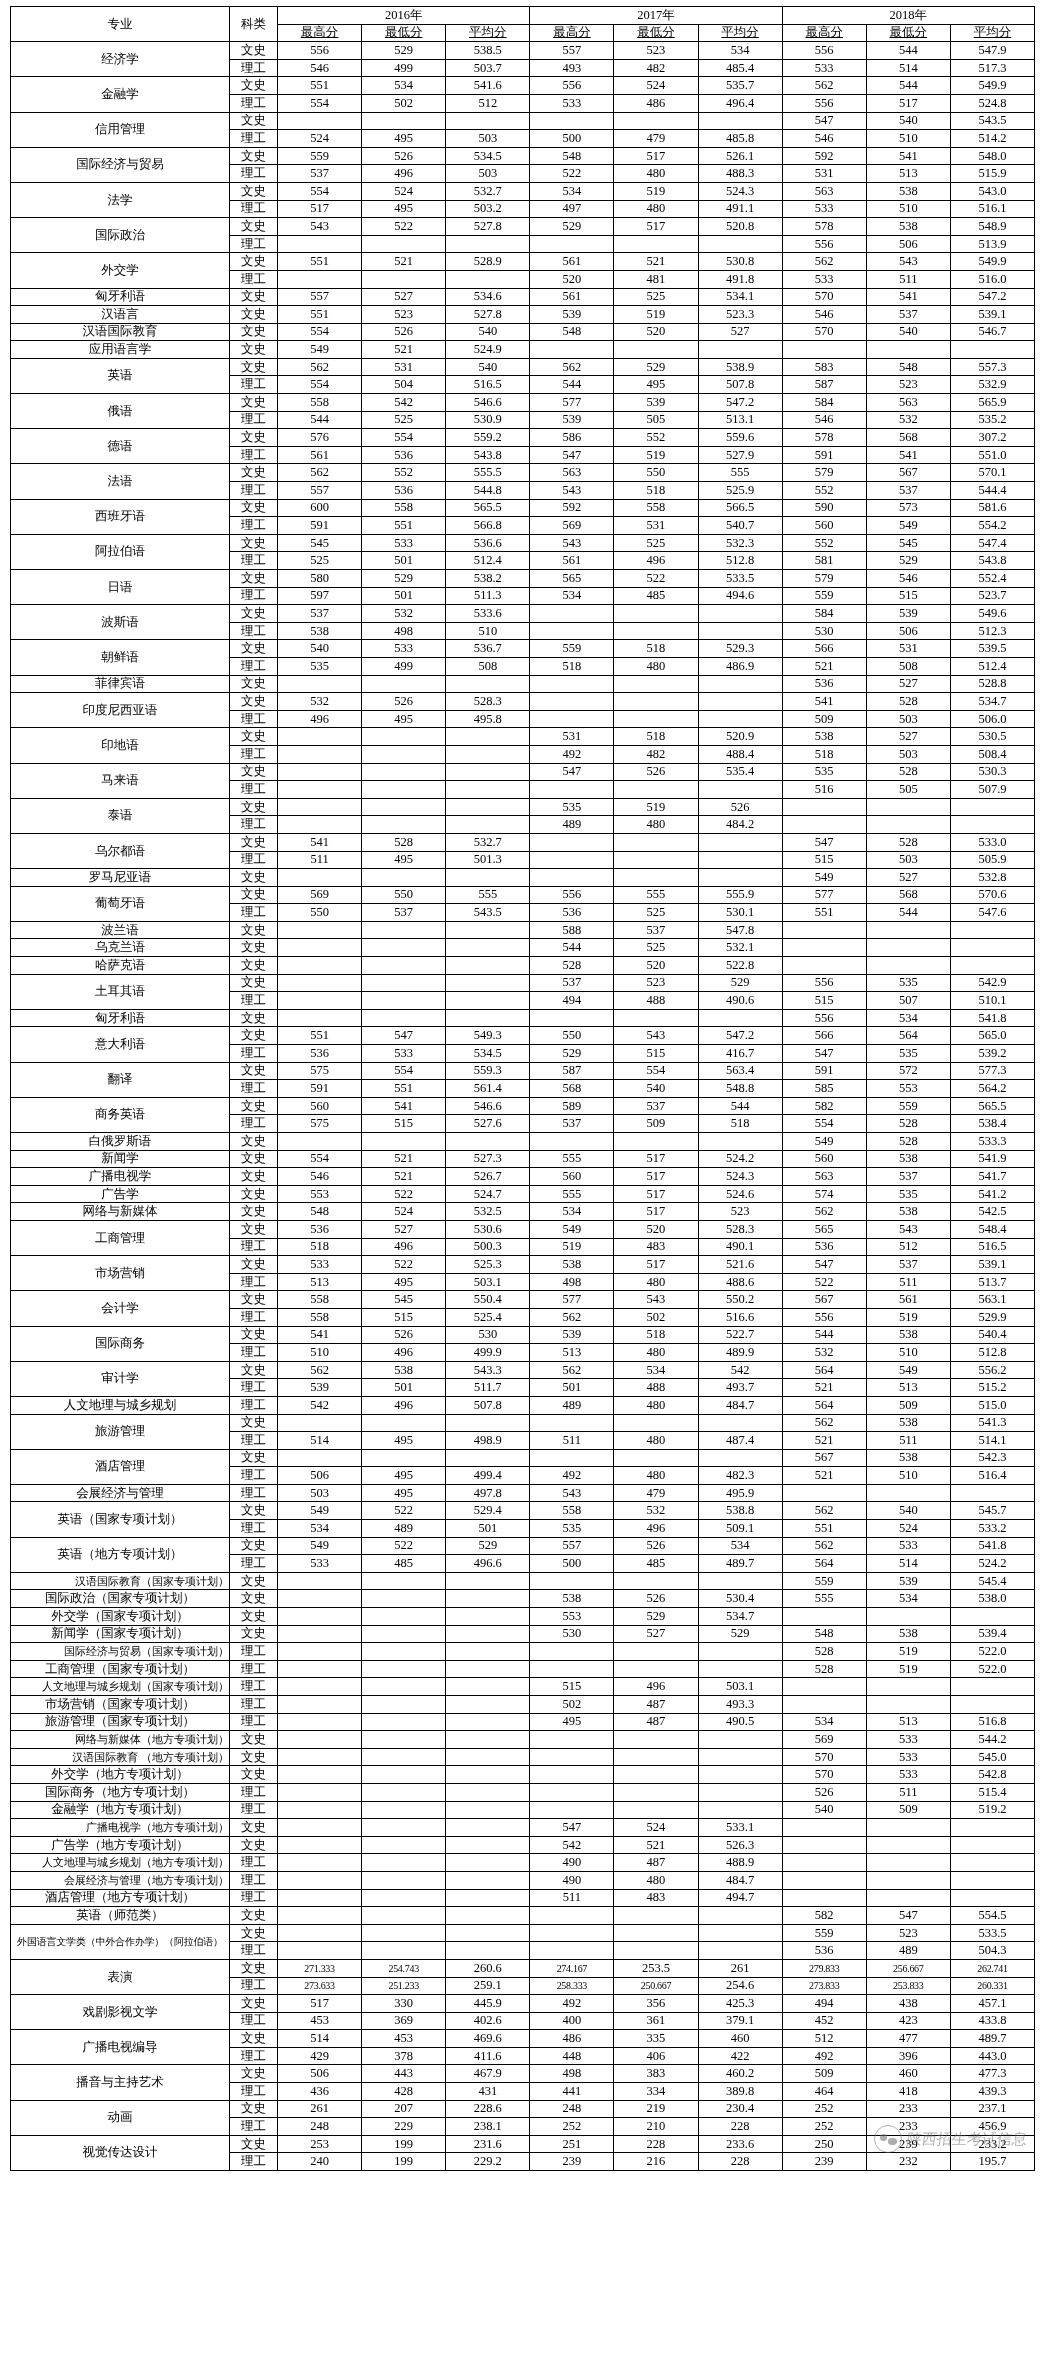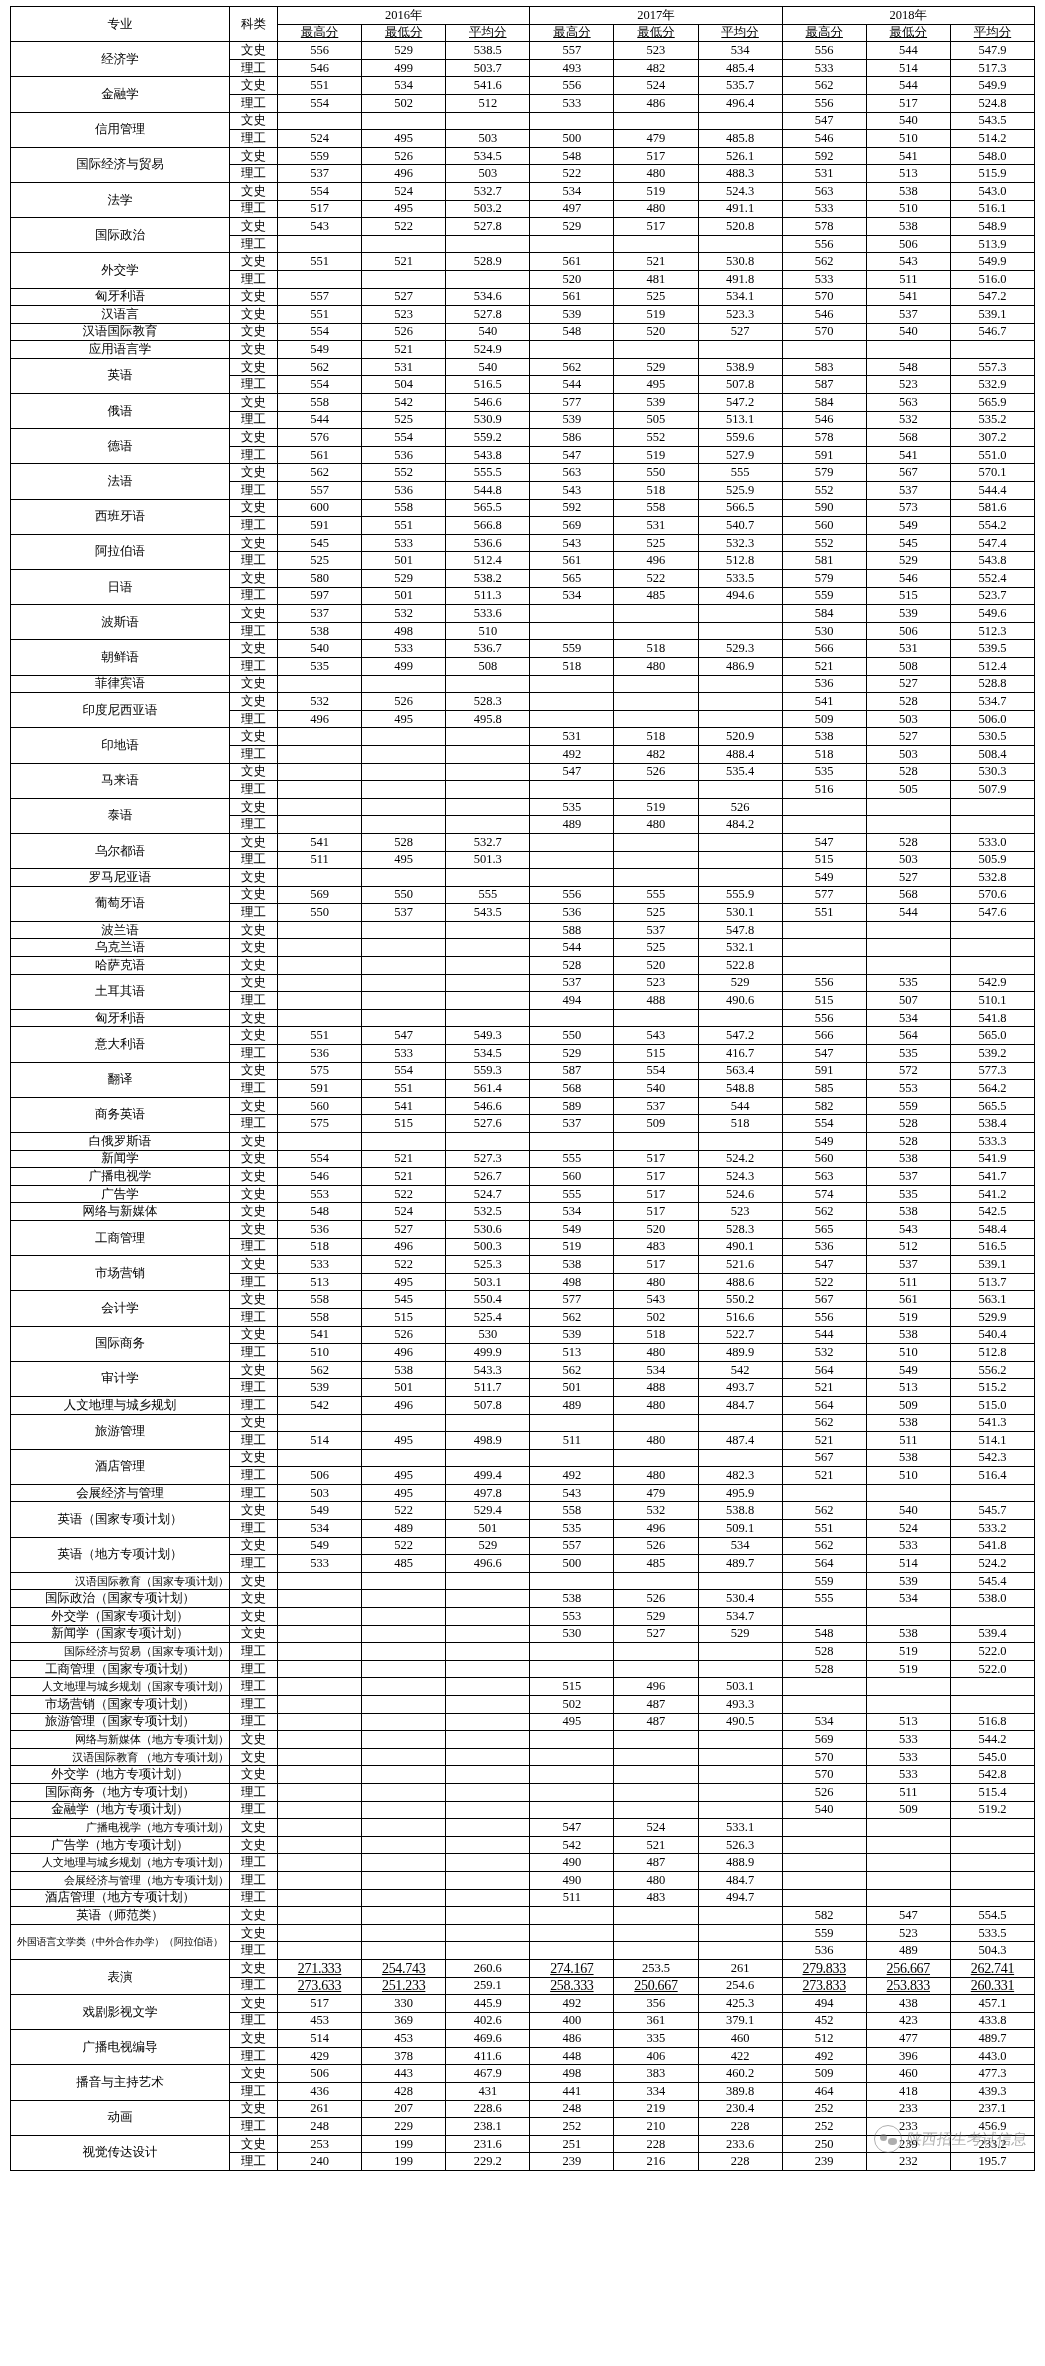--- a/index.html
+++ b/index.html
@@ -40,21 +40,21 @@
   th.hdr-cat     { width: 47px;  }
   th.hdr-num     { width: 84px; text-decoration: underline;  }
   td.major {
     width: 218px;
     font-size: 12.5px;
   }
   td.major.small { font-size: 11px; text-align: right; }
   td.major.xsmall { font-size: 10px; letter-spacing: -0.2px; }
   td.cat  { width: 47px; font-size: 12.5px; }
   td.num  { width: 84px; font-size: 12.5px; }
-  td.num.tight { font-size: 14px; letter-spacing: -0.3px; text-decoration: underline; }
+  td.num.tight { font-size: 10px; letter-spacing: -0.3px; }
   th.year-group { font-size: 12.5px; }
   th.sub        { font-size: 12.5px; }
   .watermark {
     position: absolute;
     right: 18px;
     bottom: 26px;
     display: flex;
     align-items: center;
     gap: 5px;
     opacity: 0.55;

